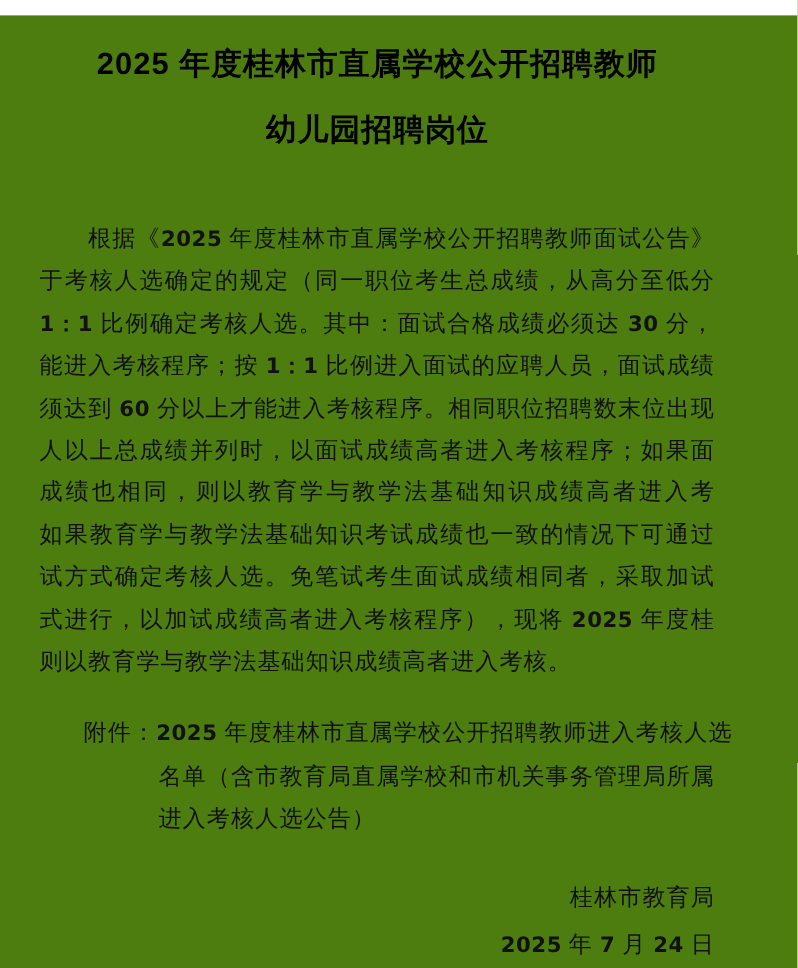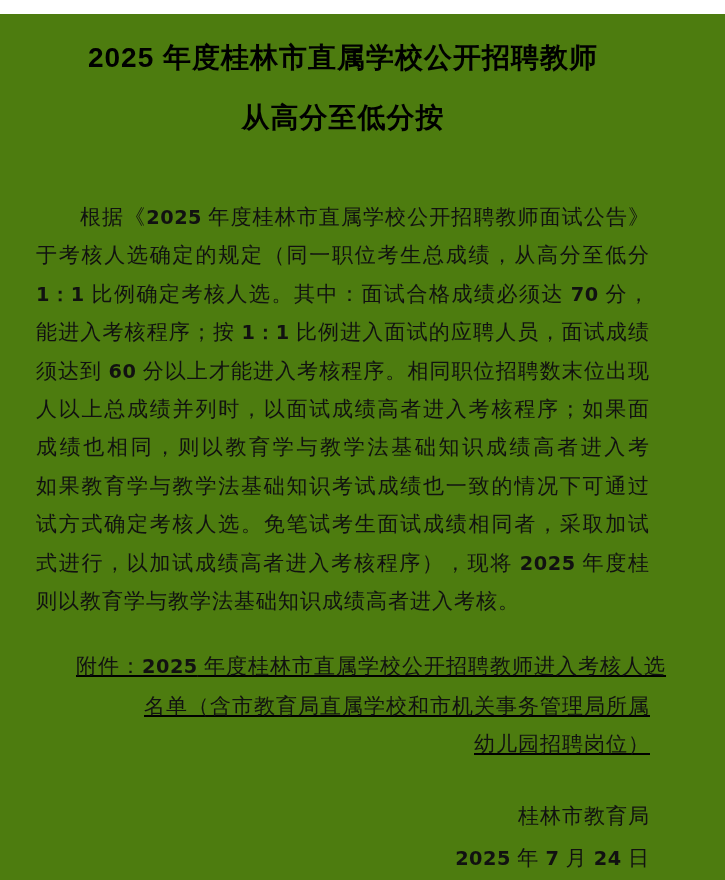--- a/index.html
+++ b/index.html
@@ -38,31 +38,31 @@
     letter-spacing: 1px;
     color: #111111;
     text-align: justify;
     text-align-last: justify;
     text-justify: inter-character;
     overflow: hidden;
   }
   .body-line.first { text-indent: 44px; }
   .body-line.last  { text-align-last: left; }
   
-  .attachment-block { margin-top: 27px; text-decoration: underline; }
+  .attachment-block { margin-top: 27px; }
   .att-line {
     font-family: "Liberation Serif", "DejaVu Serif", serif;
     font-size: 21px;
     line-height: 38.4px;
     letter-spacing: 1px;
     color: #111111;
     white-space: nowrap;
   }
   .att-line.head { padding-left: 40px; }
-  .att-line.cont { padding-left: 108px; text-align: right; }
+  .att-line.cont { padding-left: 108px; }
   
   .signature-block {
     margin-top: 31px;
     margin-left: auto;
     width: 300px;
     text-align: right;
   }
   .sig-line {
     font-family: "Liberation Serif", "DejaVu Serif", serif;
     font-size: 21px;
@@ -80,41 +80,41 @@
   }
 </style>
 </head>
 <body>
 
 <div class="page">
   <div class="content">
 
     <div class="title-block">
       <div class="title-line">2025 年度桂林市直属学校公开招聘教师</div>
-      <div class="title-line">从高分至低分按</div>
+      <div class="title-line">幼儿园招聘岗位</div>
     </div>
 
     <div class="body-block">
       <div class="body-line first wrap-num">根据《<span class="num">2025</span> 年度桂林市直属学校公开招聘教师面试公告》关</div>
       <div class="body-line wrap-num">于考核人选确定的规定（同一职位考生总成绩，从高分至低分按</div>
-      <div class="body-line wrap-num"><span class="num">1：1</span> 比例确定考核人选。其中：面试合格成绩必须达 <span class="num">70</span> 分，方</div>
+      <div class="body-line wrap-num"><span class="num">1：1</span> 比例确定考核人选。其中：面试合格成绩必须达 <span class="num">30</span> 分，方</div>
       <div class="body-line wrap-num">能进入考核程序；按 <span class="num">1：1</span> 比例进入面试的应聘人员，面试成绩必</div>
       <div class="body-line wrap-num">须达到 <span class="num">60</span> 分以上才能进入考核程序。相同职位招聘数末位出现两</div>
       <div class="body-line wrap-num">人以上总成绩并列时，以面试成绩高者进入考核程序；如果面试</div>
       <div class="body-line wrap-num">成绩也相同，则以教育学与教学法基础知识成绩高者进入考核；</div>
       <div class="body-line wrap-num">如果教育学与教学法基础知识考试成绩也一致的情况下可通过加</div>
       <div class="body-line wrap-num">试方式确定考核人选。免笔试考生面试成绩相同者，采取加试方</div>
       <div class="body-line wrap-num">式进行，以加试成绩高者进入考核程序），现将 <span class="num">2025</span> 年度桂林市</div>
       <div class="body-line last wrap-num">则以教育学与教学法基础知识成绩高者进入考核。</div>
     </div>
 
     <div class="attachment-block">
       <div class="att-line head wrap-num">附件：<span class="num">2025</span> 年度桂林市直属学校公开招聘教师进入考核人选</div>
       <div class="att-line cont wrap-num">名单（含市教育局直属学校和市机关事务管理局所属</div>
-      <div class="att-line cont wrap-num">幼儿园招聘岗位）</div>
+      <div class="att-line cont wrap-num">进入考核人选公告）</div>
     </div>
 
     <div class="signature-block">
       <div class="sig-line">桂林市教育局</div>
       <div class="sig-line wrap-num"><span class="num">2025</span> 年 <span class="num">7</span> 月 <span class="num">24</span> 日</div>
     </div>
 
   </div>
 </div>
 

